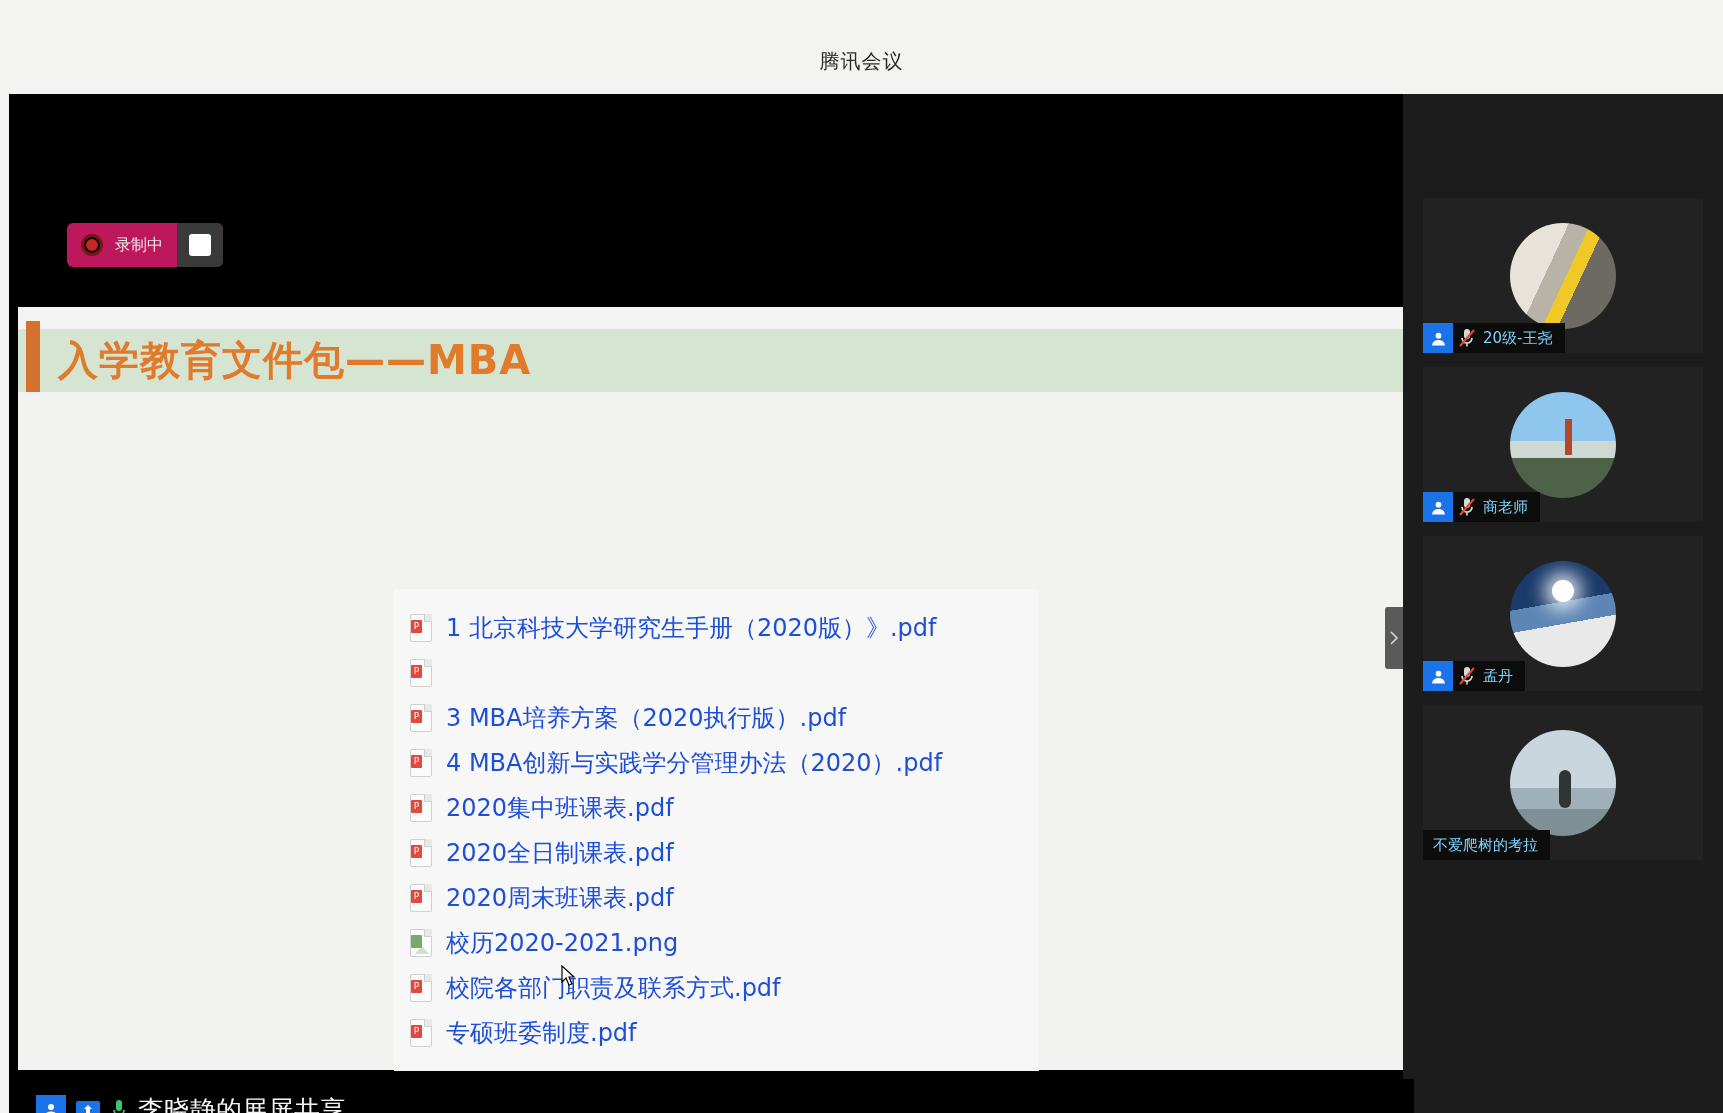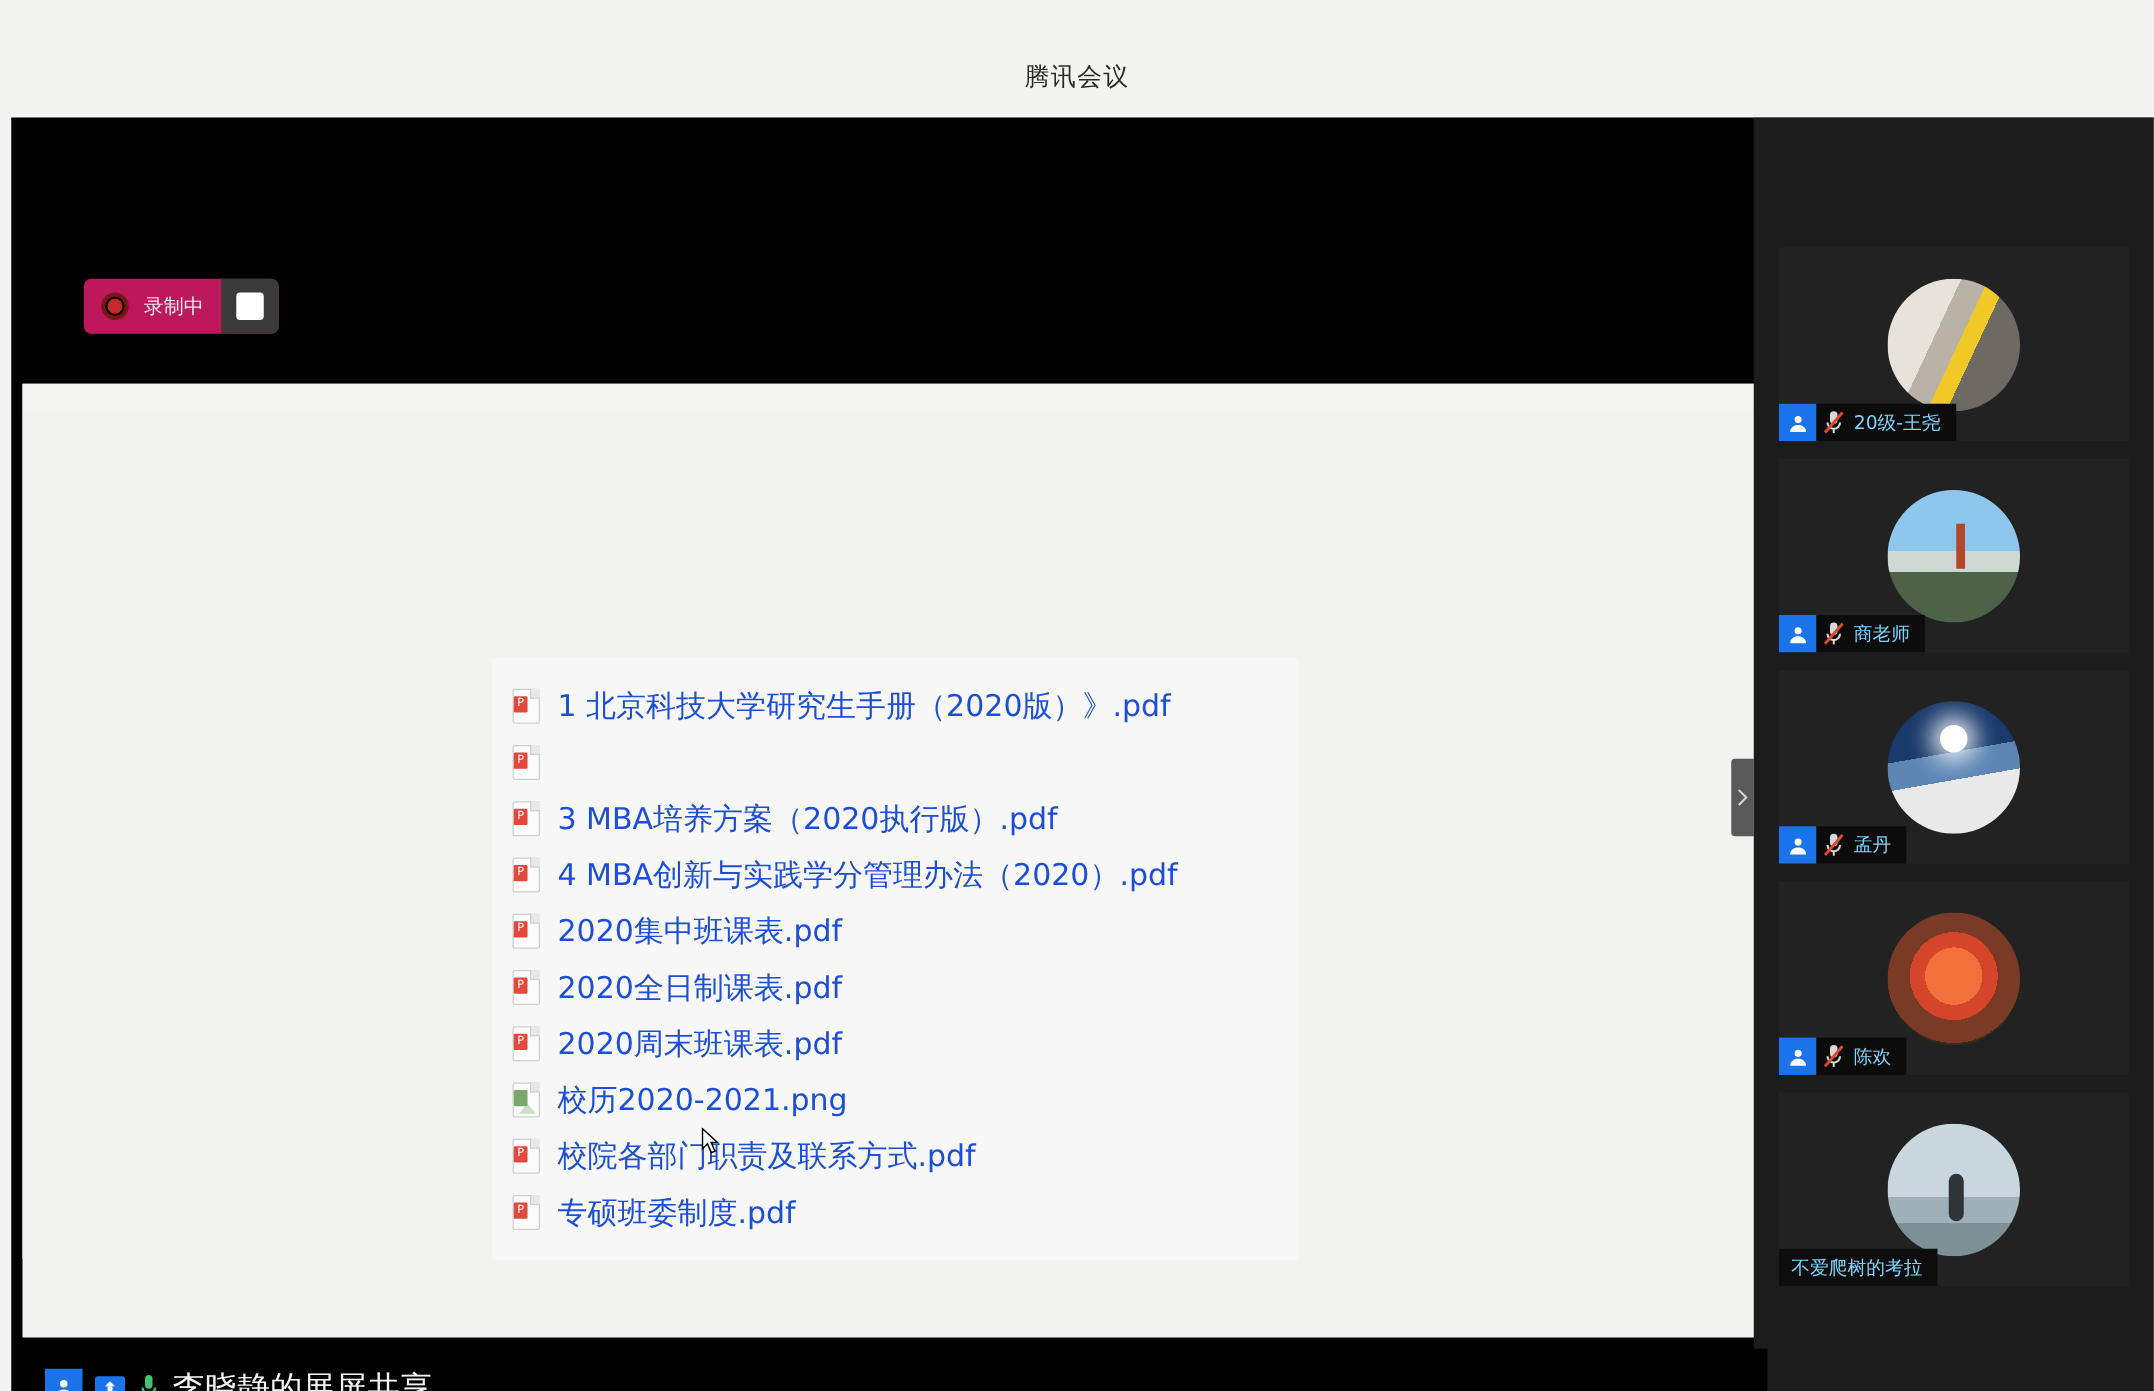--- a/index.html
+++ b/index.html
@@ -237,20 +237,24 @@
       <span class="rec-dot"></span>
       <span class="rec-label">录制中</span>
       <span class="rec-stop">
         <i></i>
       </span>
     </div>
 
     <div class="slide">
       <div class="slide-top-gap"></div>
 
+      <div class="slide-title-band">
+        <span class="title-bar-accent"></span>
+        <span class="slide-title">入学教育文件包——MBA</span>
+      </div>
 
       <div class="slide-body">
         <div class="file-list">
 
         <div class="file-row">
               <span class="doc-icon pdf">
                 <span class="sheet"></span>
                 <span class="fold"></span>
                 <span class="tag">P</span>
               </span>
@@ -401,42 +405,20 @@
             </span>
             <span class="mic-muted">
               <svg width="20" height="22" viewBox="0 0 20 22">
                 <rect x="7" y="2" width="6" height="10" rx="3" fill="#d8d8d8"></rect>
                 <path d="M5 11a5 5 0 0 0 10 0" fill="none" stroke="#d8d8d8" stroke-width="1.7"></path>
                 <rect x="9.2" y="16" width="1.6" height="3.5" fill="#d8d8d8"></rect>
                 <path d="M3 19 L17 3" stroke="#e04a2f" stroke-width="2.2"></path>
               </svg>
             </span>
             <span class="pname">孟丹</span>
-          </div>
-        </div>
-        <div class="tile">
-          <div class="avatar">
-            <div class="ph-flower"></div>
-          </div>
-          <div class="namebar">
-            <span class="badge-person">
-              <svg width="17" height="17" viewBox="0 0 24 24">
-                <circle cx="12" cy="8" r="4" fill="#fff"></circle>
-                <path d="M3 22c0-5 4-8 9-8s9 3 9 8z" fill="#fff"></path>
-              </svg>
-            </span>
-            <span class="mic-muted">
-              <svg width="20" height="22" viewBox="0 0 20 22">
-                <rect x="7" y="2" width="6" height="10" rx="3" fill="#d8d8d8"></rect>
-                <path d="M5 11a5 5 0 0 0 10 0" fill="none" stroke="#d8d8d8" stroke-width="1.7"></path>
-                <rect x="9.2" y="16" width="1.6" height="3.5" fill="#d8d8d8"></rect>
-                <path d="M3 19 L17 3" stroke="#e04a2f" stroke-width="2.2"></path>
-              </svg>
-            </span>
-            <span class="pname">陈欢</span>
           </div>
         </div>
         <div class="tile no-badge">
           <div class="avatar">
             <div class="ph-beach"></div>
           </div>
           <div class="namebar">
             <span class="pname">不爱爬树的考拉</span>
           </div>
         </div>

